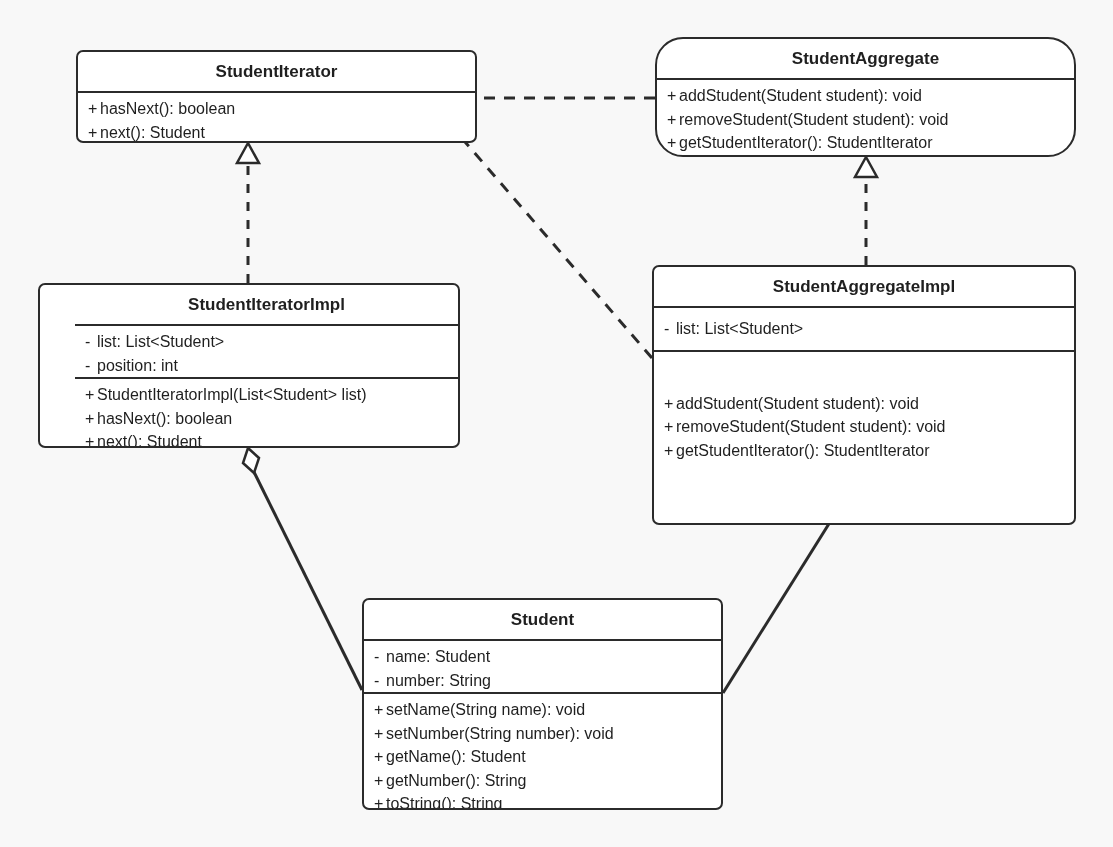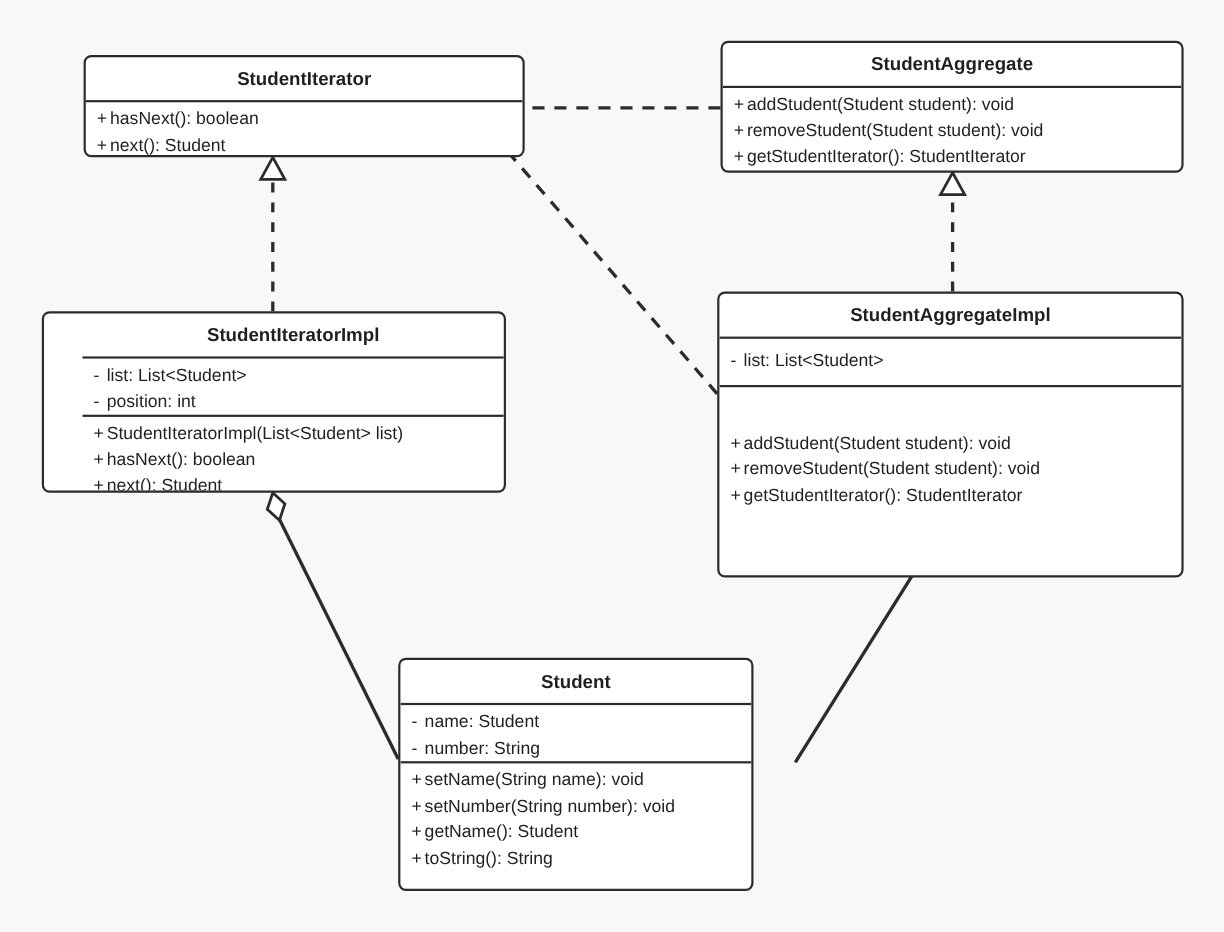--- a/index.html
+++ b/index.html
@@ -109,21 +109,21 @@
     <div class="uml-compartment">
       <div class="uml-member">
         <span class="sigil">+</span><span>hasNext(): boolean</span>
       </div>
       <div class="uml-member">
         <span class="sigil">+</span><span>next(): Student</span>
       </div>
     </div>
   </div>
 
-  <div class="uml-class" style="left:655px; top:37px; width:421px; height:120px;">
+  <div class="uml-class" style="left:655px; top:37px; width:421px; height:120px;border-radius:28px;">
     <div class="uml-name">StudentAggregate</div>
     <div class="uml-sep"></div>
     <div class="uml-compartment">
       <div class="uml-member">
         <span class="sigil">+</span><span>addStudent(Student student): void</span>
       </div>
       <div class="uml-member">
         <span class="sigil">+</span><span>removeStudent(Student student): void</span>
       </div>
       <div class="uml-member">
@@ -173,21 +173,21 @@
       </div>
       <div class="uml-member">
         <span class="sigil">+</span><span>removeStudent(Student student): void</span>
       </div>
       <div class="uml-member">
         <span class="sigil">+</span><span>getStudentIterator(): StudentIterator</span>
       </div>
     </div>
   </div>
 
-  <div class="uml-class" style="left:362px; top:598px; width:323px; height:212px;">
+  <div class="uml-class" style="left:362px; top:598px; width:361px; height:212px;">
     <div class="uml-name">Student</div>
     <div class="uml-sep"></div>
     <div class="uml-compartment">
       <div class="uml-member">
         <span class="sigil">-</span><span>name: Student</span>
       </div>
       <div class="uml-member">
         <span class="sigil">-</span><span>number: String</span>
       </div>
     </div>
@@ -196,18 +196,21 @@
       <div class="uml-member">
         <span class="sigil">+</span><span>setName(String name): void</span>
       </div>
       <div class="uml-member">
         <span class="sigil">+</span><span>setNumber(String number): void</span>
       </div>
       <div class="uml-member">
         <span class="sigil">+</span><span>getName(): Student</span>
       </div>
       <div class="uml-member">
+        <span class="sigil">+</span><span>getNumber(): String</span>
+      </div>
+      <div class="uml-member">
         <span class="sigil">+</span><span>toString(): String</span>
       </div>
     </div>
   </div>
 
 </div>
 
 </body></html>

